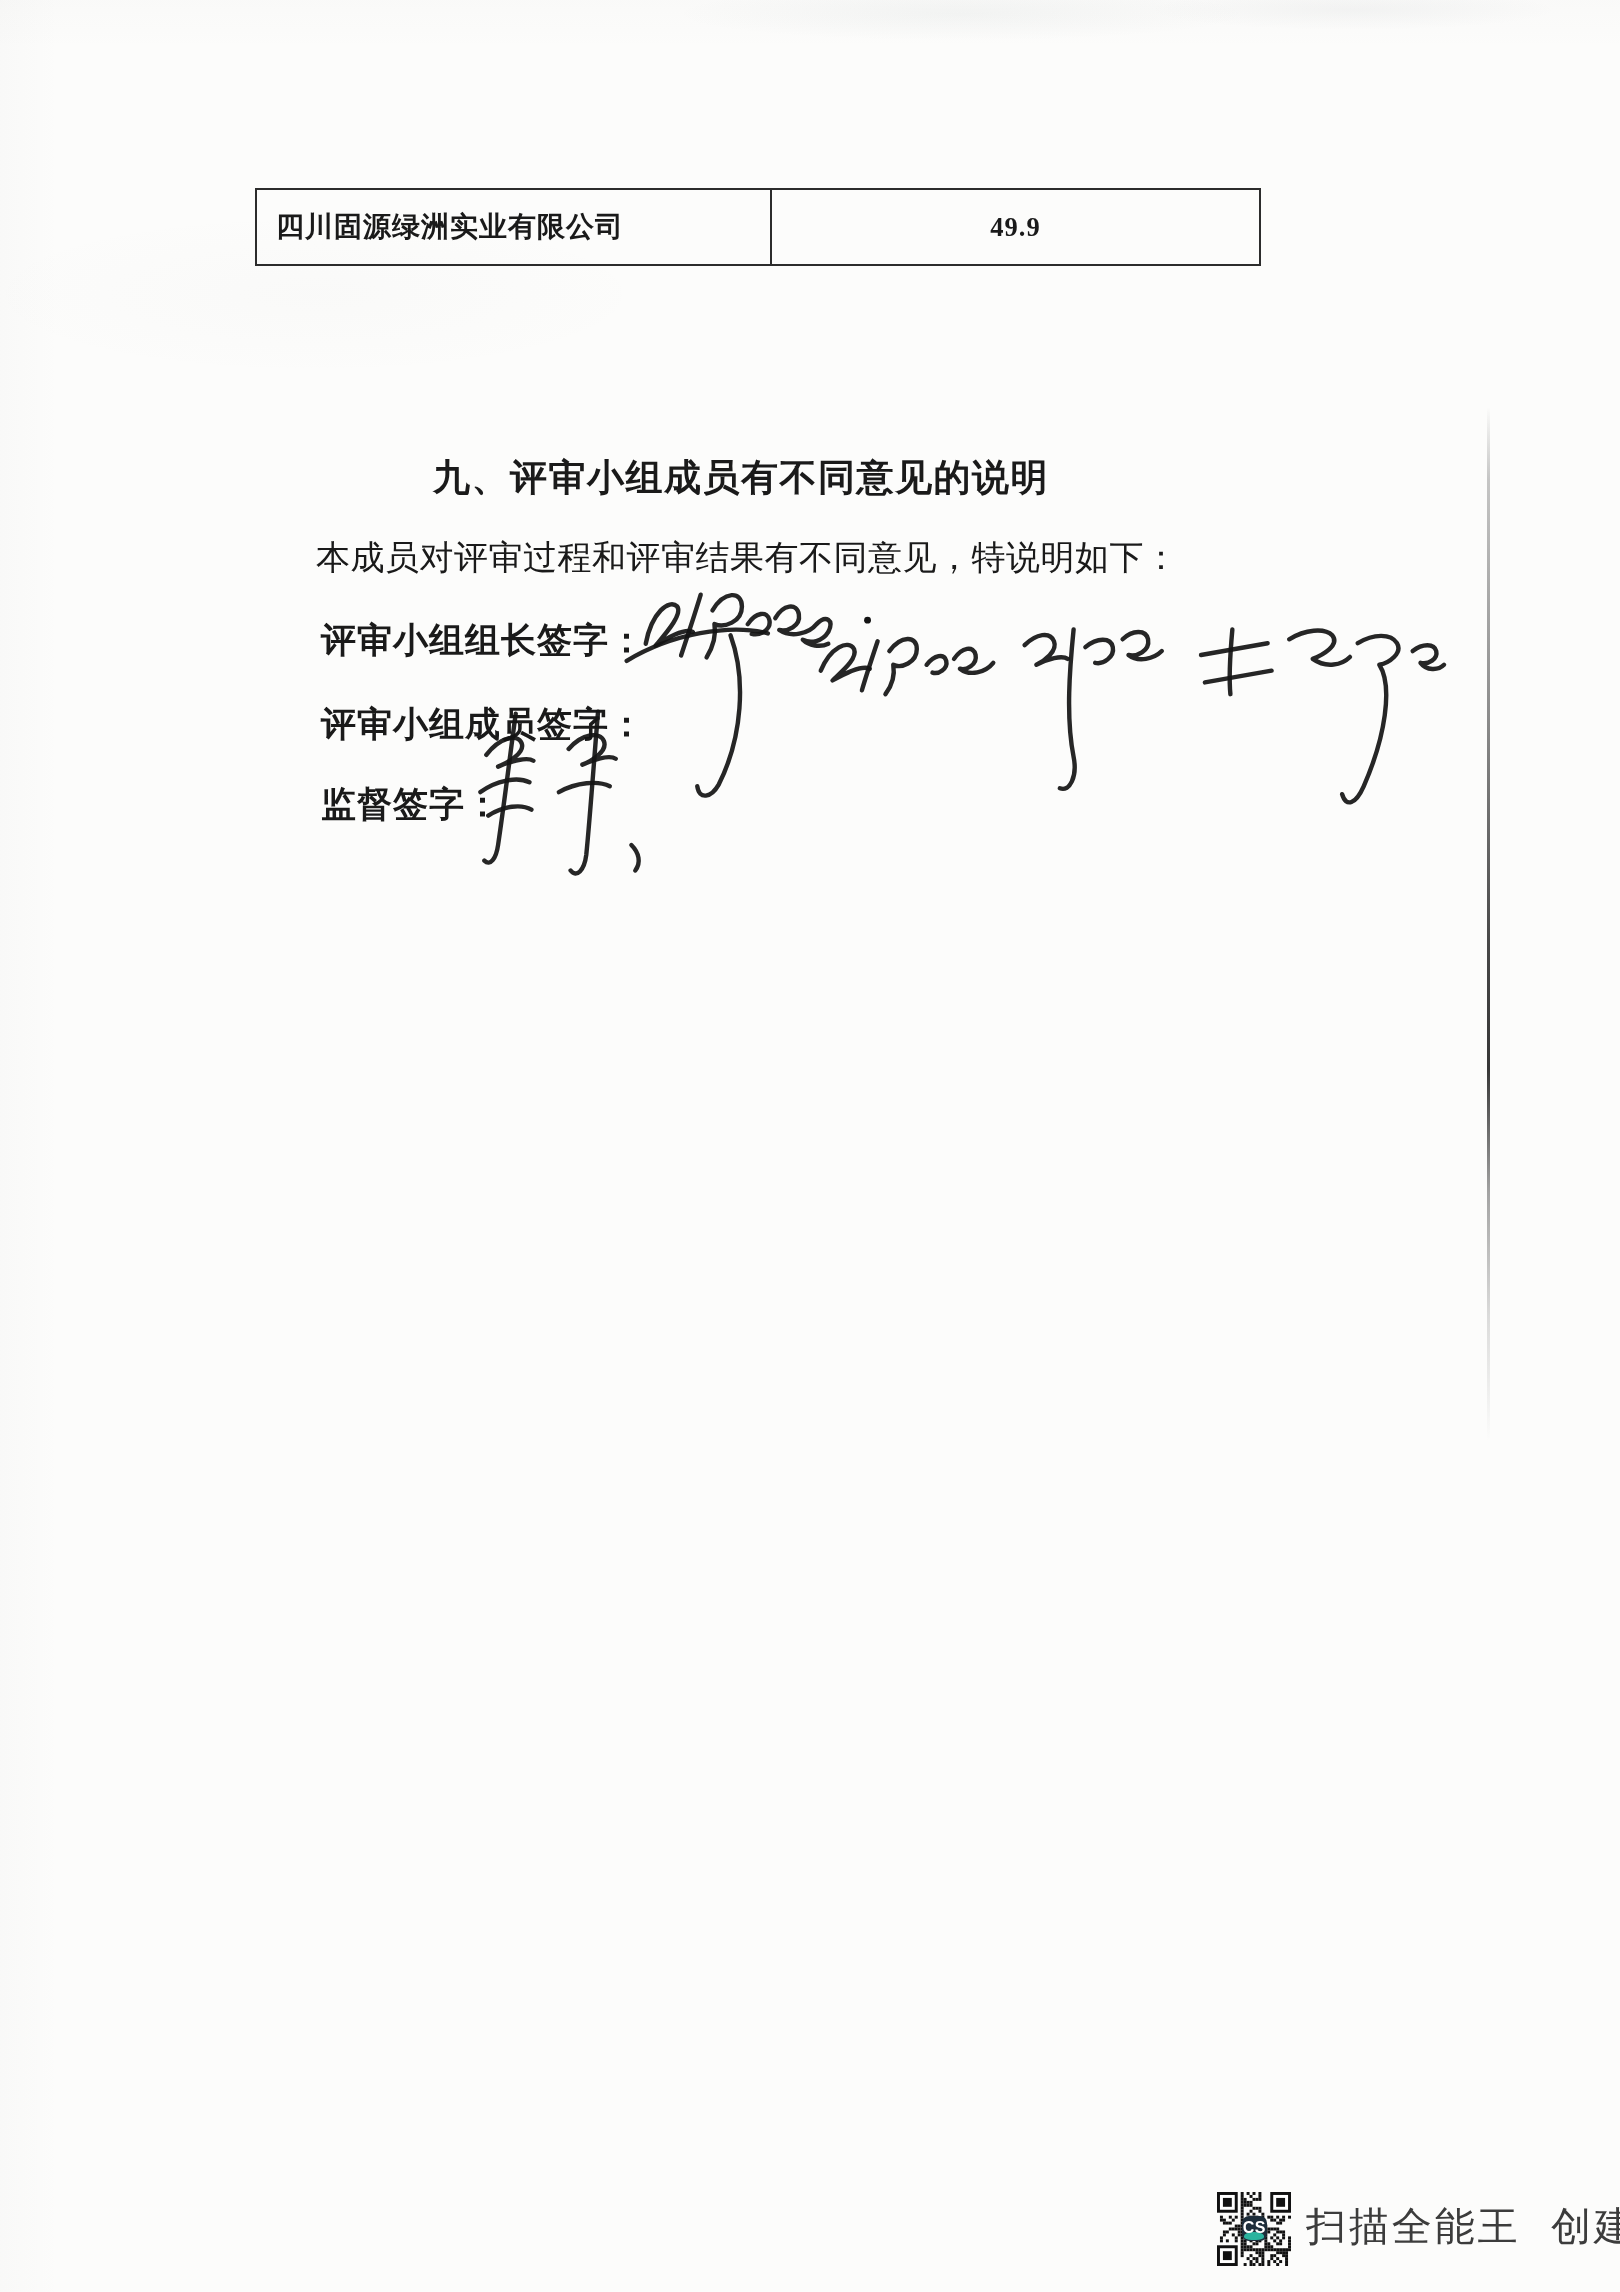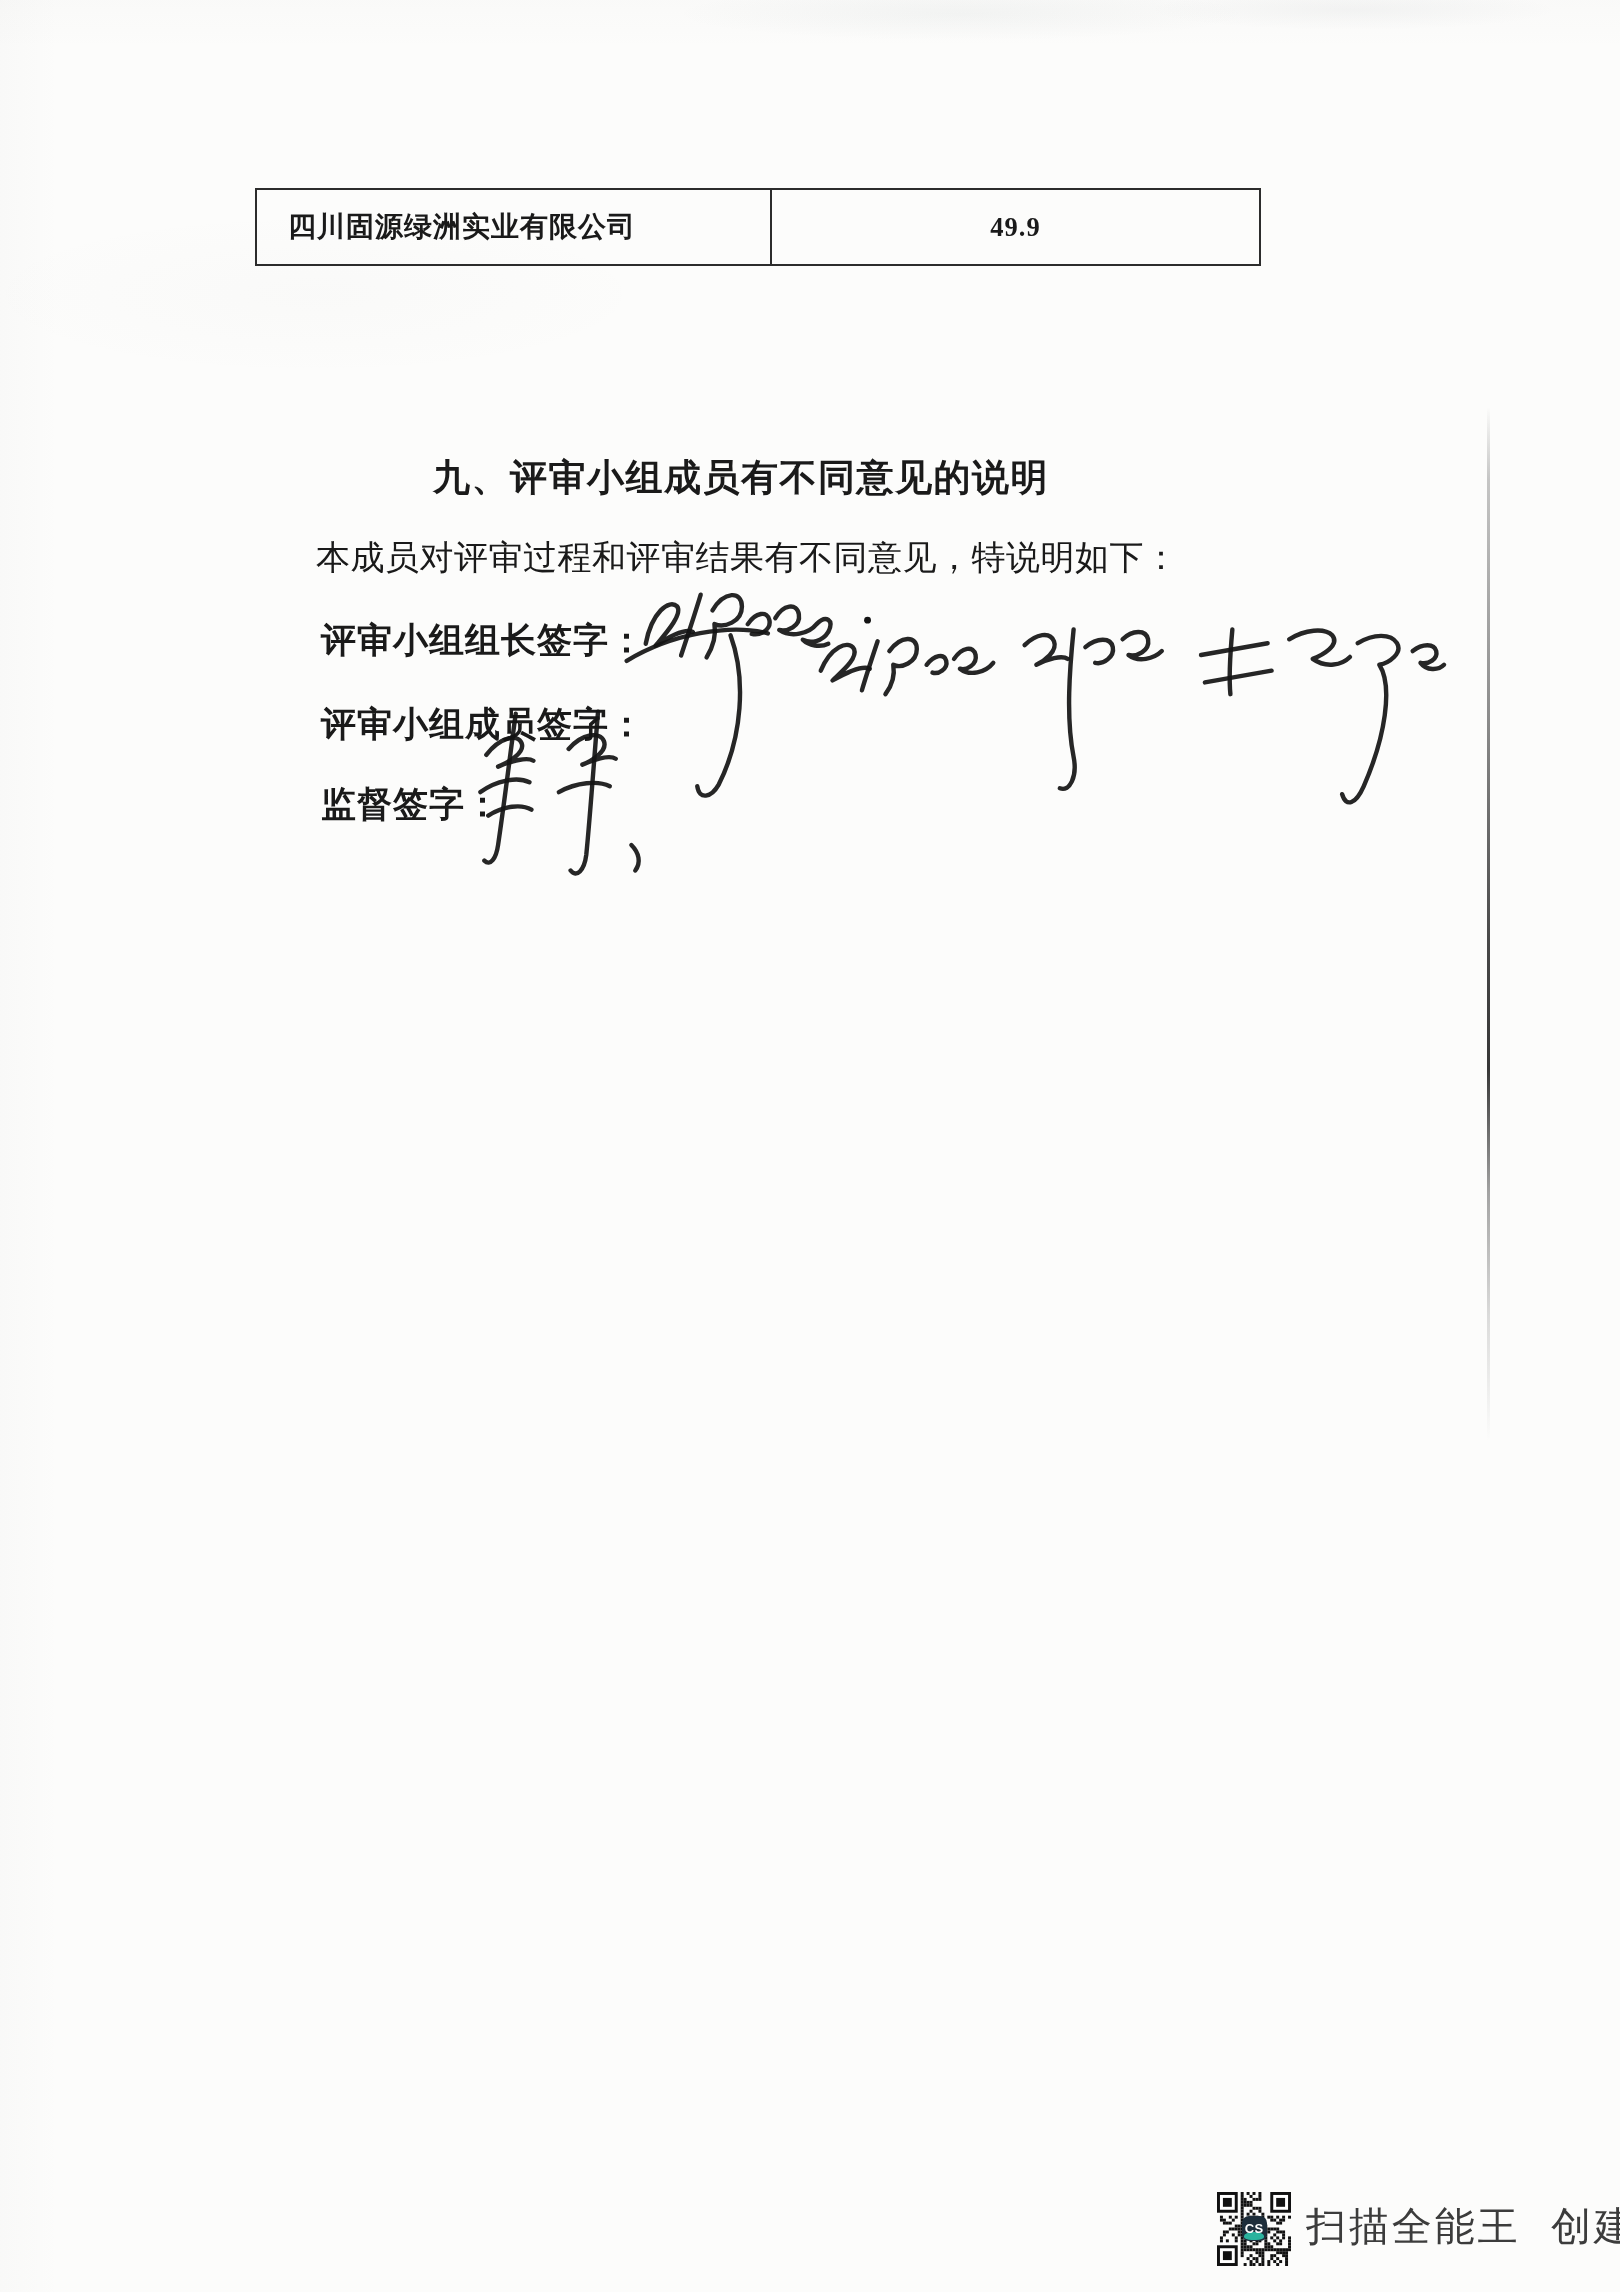--- a/index.html
+++ b/index.html
@@ -36,21 +36,21 @@
     display: flex; align-items: center;
     box-sizing: border-box;
     font-weight: 700;
   }
   .cell-rank {
     width: 294px; justify-content: center;
     border-right: 2px solid #2c2c2c;
     font-size: 29px; letter-spacing: 2px;
   }
   .cell-company {
-    width: 515px; padding-left: 31px;
+    width: 515px; padding-left: 19px;
     border-right: 2px solid #2c2c2c;
     font-size: 28px; letter-spacing: 1px;
   }
   .cell-score {
     flex: 1; justify-content: center;
     font-size: 26.5px; letter-spacing: 1px;
   }
 
   
   .section-heading {
@@ -108,21 +108,21 @@
     overflow: hidden;
   }
   .qr-badge-accent {
     position: absolute; left: 2.9px; bottom: 1px;
     width: 19.6px; height: 7.8px;
     background: #2bb39e;
     border-radius: 50% 50% 40% 40%;
   }
   .qr-badge-text {
     position: relative; z-index: 2;
-    color: #ffffff; font-size: 13px; font-weight: 700;
+    color: #ffffff; font-size: 16px; font-weight: 700;
     font-family: "Liberation Sans", "DejaVu Sans", sans-serif;
     letter-spacing: 0.5px;
     text-align: center;
   }
   .credit-text {
     position: absolute; left: 1306px; top: 2199px;
     font-size: 40px; color: #3c3c3c;
     letter-spacing: 2.9px; word-spacing: 17.6px;
     white-space: nowrap;
   }

